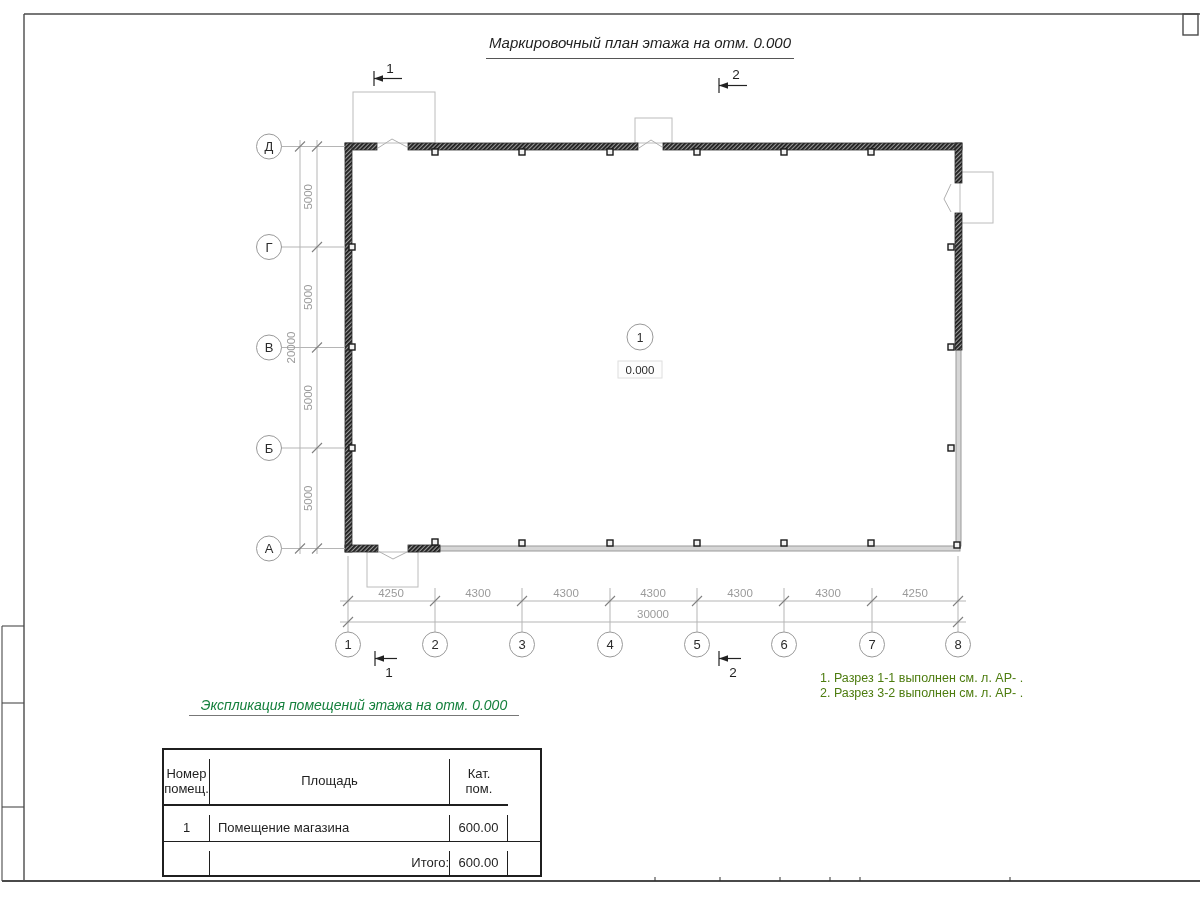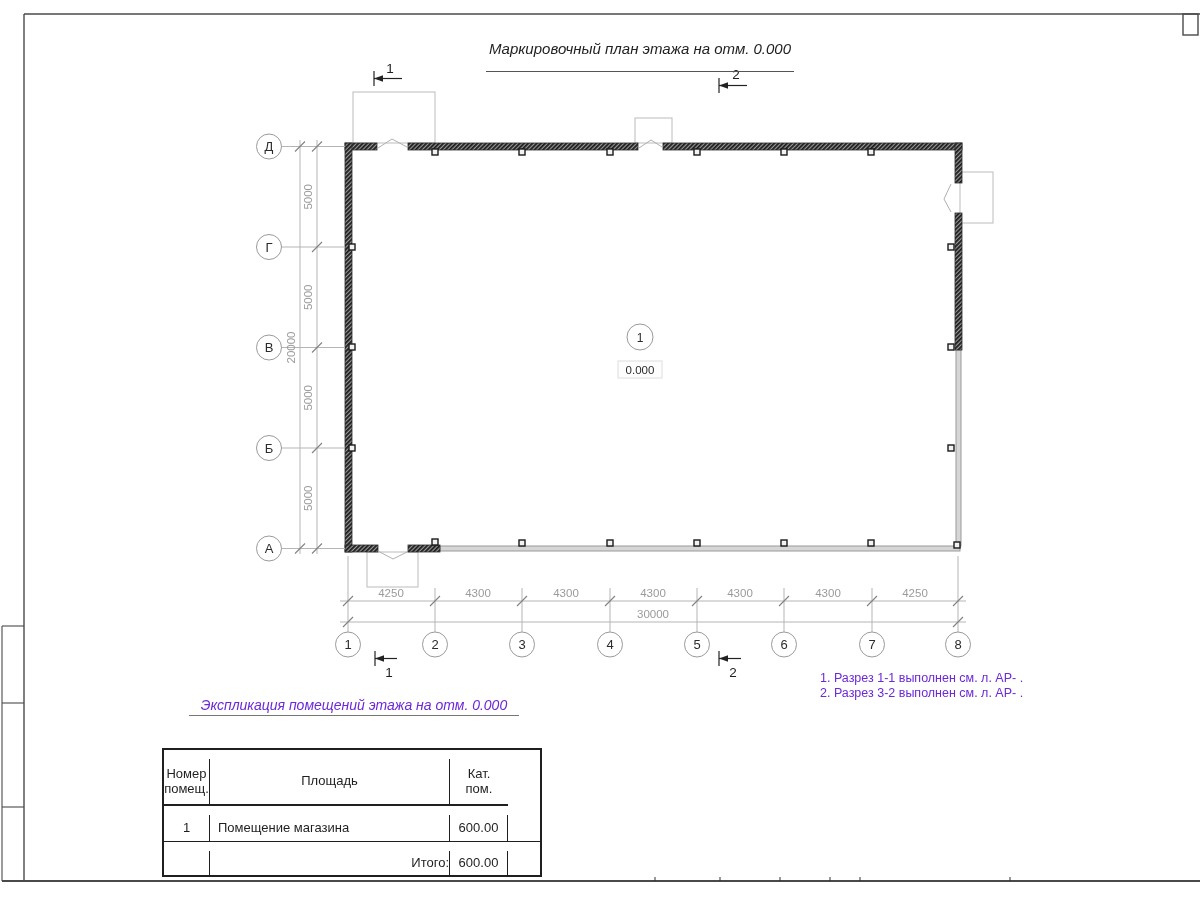--- a/index.html
+++ b/index.html
@@ -1,23 +1,23 @@
 <!DOCTYPE html>
 <html><head>
 <meta charset="utf-8">
 <style>
   html,body{margin:0;padding:0;background:#e8e8e8;}
   .sheet{position:relative;width:1200px;height:900px;background:#ffffff;overflow:hidden;
          font-family:"Liberation Sans",sans-serif;color:#1f1f1f;}
   .abs{position:absolute;}
-  .drawing-title{left:486px;top:40px;width:308px;text-align:center;font-style:italic;
-    font-size:15px;color:#1f1f1f;border-bottom:1px solid #555;padding-bottom:14px;}
+  .drawing-title{left:486px;top:34px;width:308px;text-align:center;font-style:italic;
+    font-size:15px;color:#1f1f1f;border-bottom:1px solid #555;padding-bottom:7px;}
   .expl-title{left:189px;top:697px;width:330px;text-align:center;font-style:italic;
-    font-size:14px;color:#6d28d9;border-bottom:1px solid #777;padding-bottom:2px;}
-  .notes{left:820px;top:671px;font-size:12.5px;line-height:15px;color:#6d28d9;}
+    font-size:14px;color:#15803d;border-bottom:1px solid #777;padding-bottom:2px;}
+  .notes{left:820px;top:671px;font-size:12.5px;line-height:15px;color:#4d7c0f;}
   .expl-table{left:162px;top:748px;width:376px;border:2px solid #1f1f1f;background:#fff;}
   .row{display:grid;grid-template-columns:46px 240px 58px 32px;margin-top:9px;}
   .cell{border-right:1px solid #1f1f1f;display:flex;align-items:center;justify-content:center;
     font-size:13px;line-height:1.12;text-align:center;overflow:hidden;}
   .cell.last{border-right:none;}
   .hrow .cell{height:45px;border-bottom:2px solid #1f1f1f;white-space:pre-line;}
   .r1 .cell{height:26px;border-bottom:1px solid #1f1f1f;}
   .r2 .cell{height:24px;}
   .cell.left{justify-content:flex-start;padding-left:8px;text-align:right;}
   .cell.right{justify-content:flex-end;}

